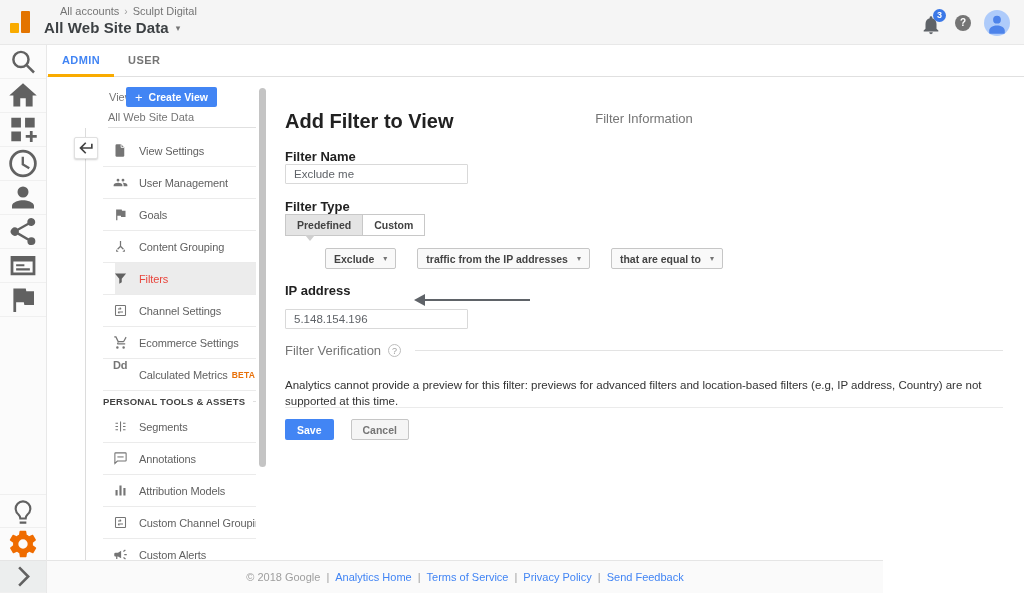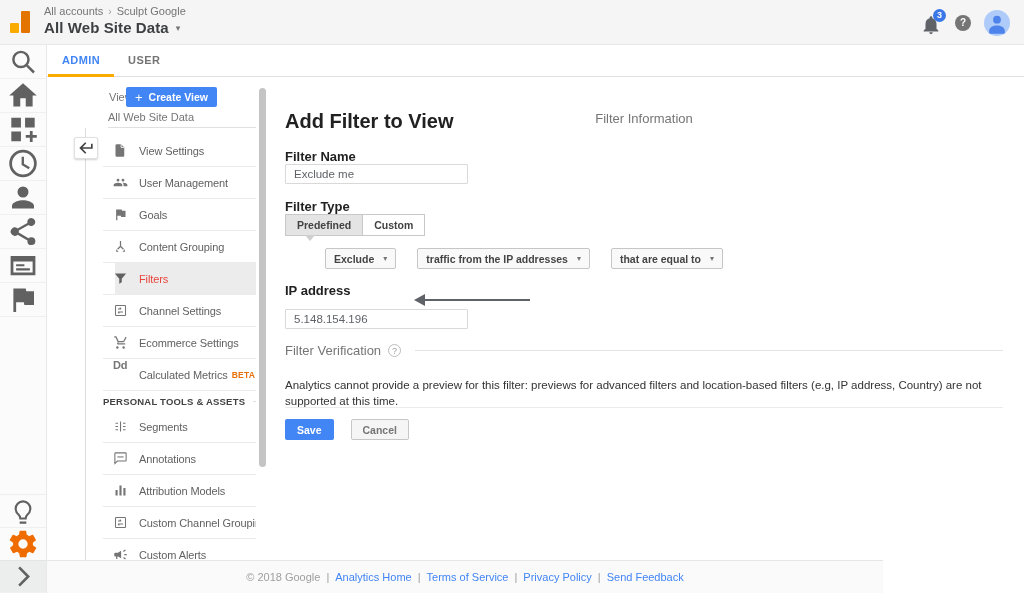--- a/index.html
+++ b/index.html
@@ -6,21 +6,21 @@
   *{box-sizing:border-box;}
   body{font-family:"Liberation Sans","DejaVu Sans",sans-serif;}
   #stage{position:relative;width:1024px;height:593px;background:#fff;overflow:hidden;}
 
   
   .topbar{position:absolute;left:0;top:0;width:1024px;height:45px;background:#f5f5f5;border-bottom:1px solid #e8e8e8;display:flex;align-items:center;}
   .logo{position:absolute;left:9px;top:10px;width:26px;height:24px;}
   .logo .bar1{position:absolute;left:1px;bottom:1px;width:9px;height:10px;background:var(--logo-light-orange,#f9ab00);border-radius:1px;}
   .logo .bar2{position:absolute;left:12px;bottom:1px;width:9px;height:22px;background:var(--logo-dark-orange,#e37400);border-radius:1px;}
   .crumb-wrap{position:absolute;left:44px;top:5px;}
-  .crumbs{font-size:11px;color:#757575;display:flex;gap:5px;align-items:center;}
+  .crumbs{font-size:11px;color:#757575;display:flex;gap:5px;align-items:center;margin-left:16px;}
   .crumb-sep{color:#9e9e9e;font-size:10px;}
   .view-title-row{display:flex;align-items:center;margin-top:2px;}
   .view-title{font-size:15px;font-weight:700;color:#3c4043;letter-spacing:.1px;}
   .title-caret{color:#757575;font-size:9px;margin-left:7px;}
   .topbar-right{position:absolute;right:14px;top:0;height:45px;display:flex;align-items:center;gap:13px;}
   .bell-wrap{position:relative;width:22px;height:22px;color:#5f6368;}
   .bell-wrap svg{width:19px;height:19px;margin-top:2px;}
   .badge{position:absolute;top:-3px;right:-4px;min-width:13px;height:13px;border-radius:7px;background:#3b78e7;color:#fff;font-size:9px;font-weight:700;display:flex;align-items:center;justify-content:center;}
   .help-circle{width:16px;height:16px;border-radius:50%;background:#757575;color:#fff;font-size:10px;font-weight:700;display:flex;align-items:center;justify-content:center;}
   .avatar{width:26px;height:26px;border-radius:50%;background:#aecbfa;display:flex;align-items:flex-end;justify-content:center;overflow:hidden;color:#4d83ea;}
@@ -113,21 +113,21 @@
 
   <header class="topbar">
     <div class="logo">
       <div class="bar1"></div>
       <div class="bar2"></div>
     </div>
     <div class="crumb-wrap">
       <div class="crumbs">
         <span>All accounts</span>
         <span class="crumb-sep">›</span>
-        <span>Sculpt Google</span>
+        <span>Sculpt Digital</span>
       </div>
       <div class="view-title-row">
         <span class="view-title">All Web Site Data</span>
         <span class="title-caret">▾</span>
       </div>
     </div>
     <div class="topbar-right">
       <div class="bell-wrap">
         <span style="display: inline-block; width: 100%; height: 100%;"><svg viewBox="0 0 24 24" fill="currentColor" style="width: 100%; height: 100%; display: block;">
               <path d="M12 22a2 2 0 0 0 2-2h-4a2 2 0 0 0 2 2zm6-6v-5c0-3-1.6-5.6-4.5-6.3V4a1.5 1.5 0 0 0-3 0v.7C7.6 5.4 6 8 6 11v5l-2 2v1h16v-1l-2-2z"></path>

